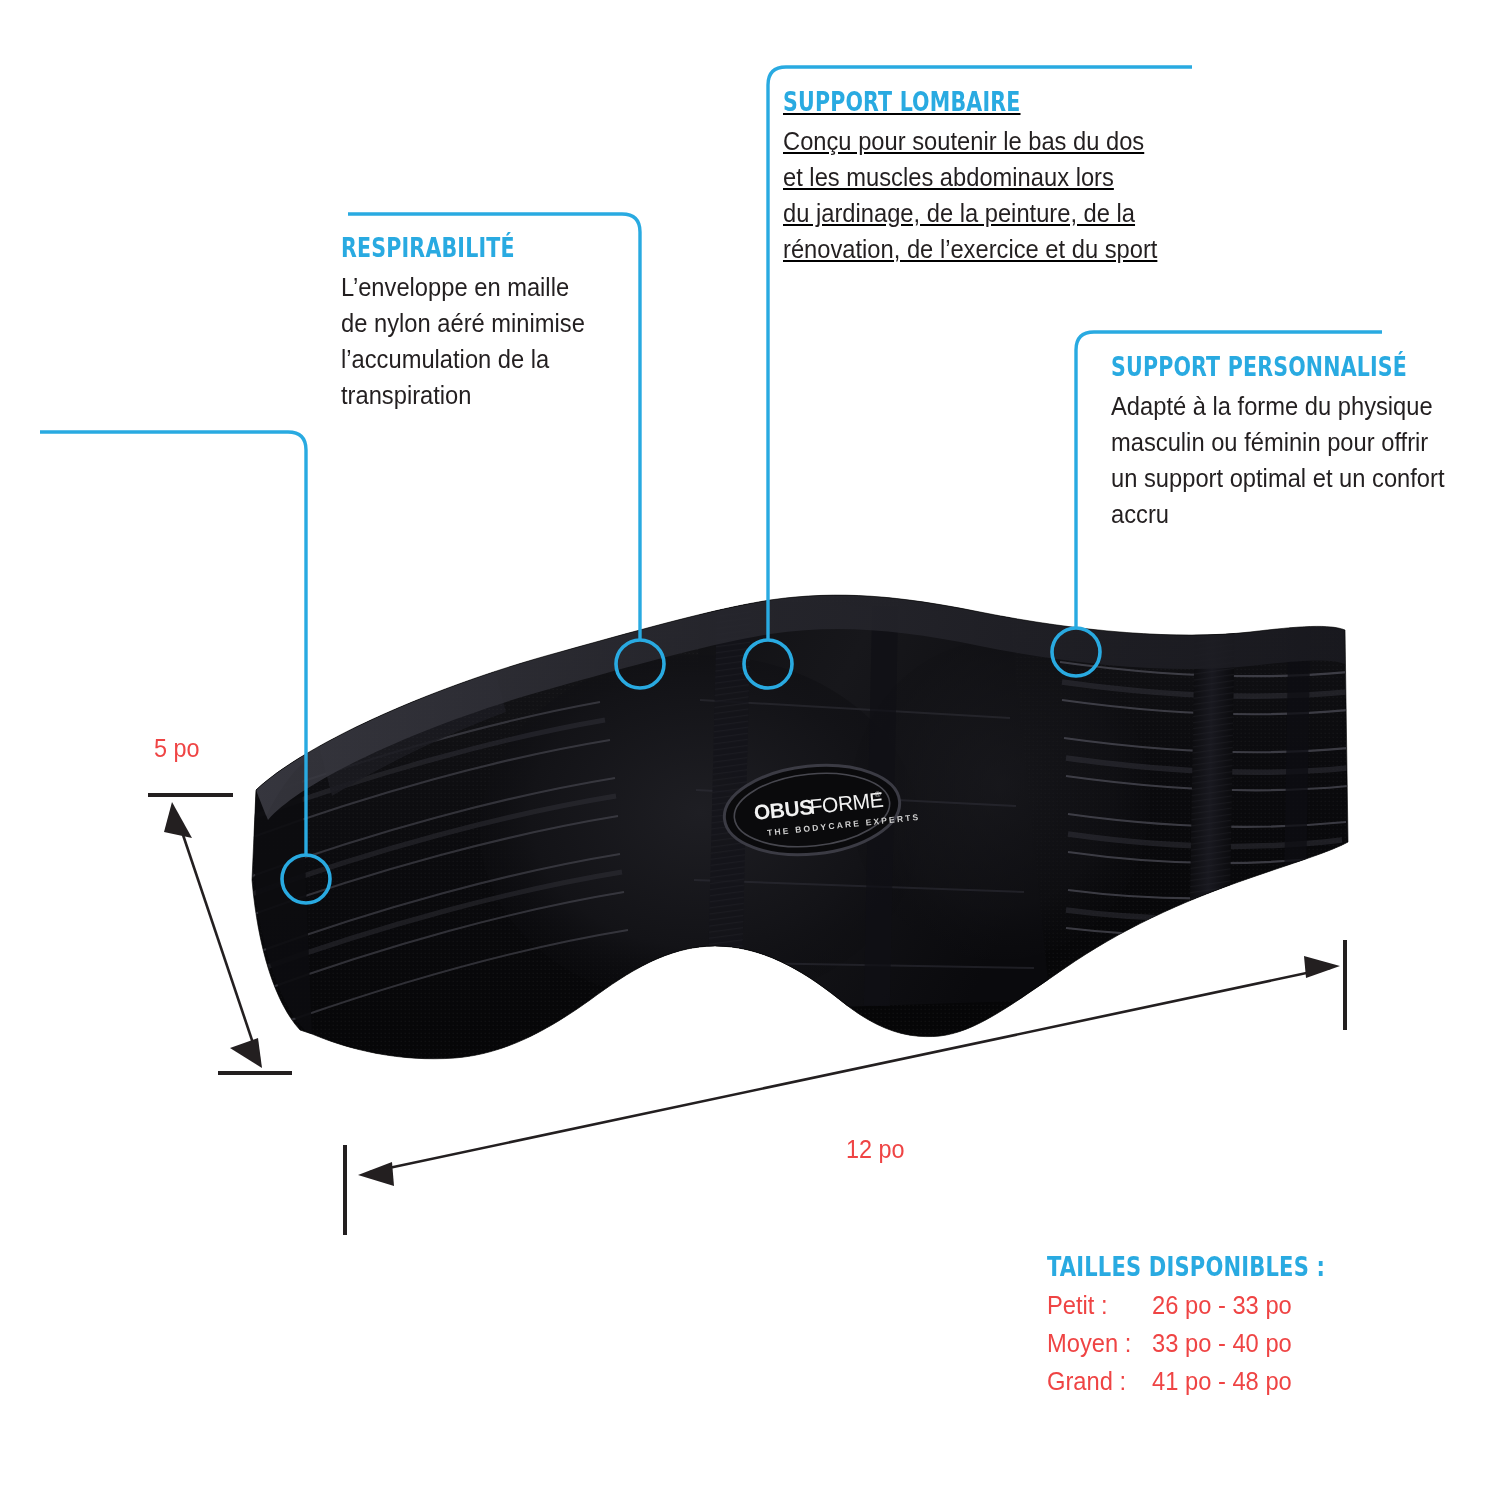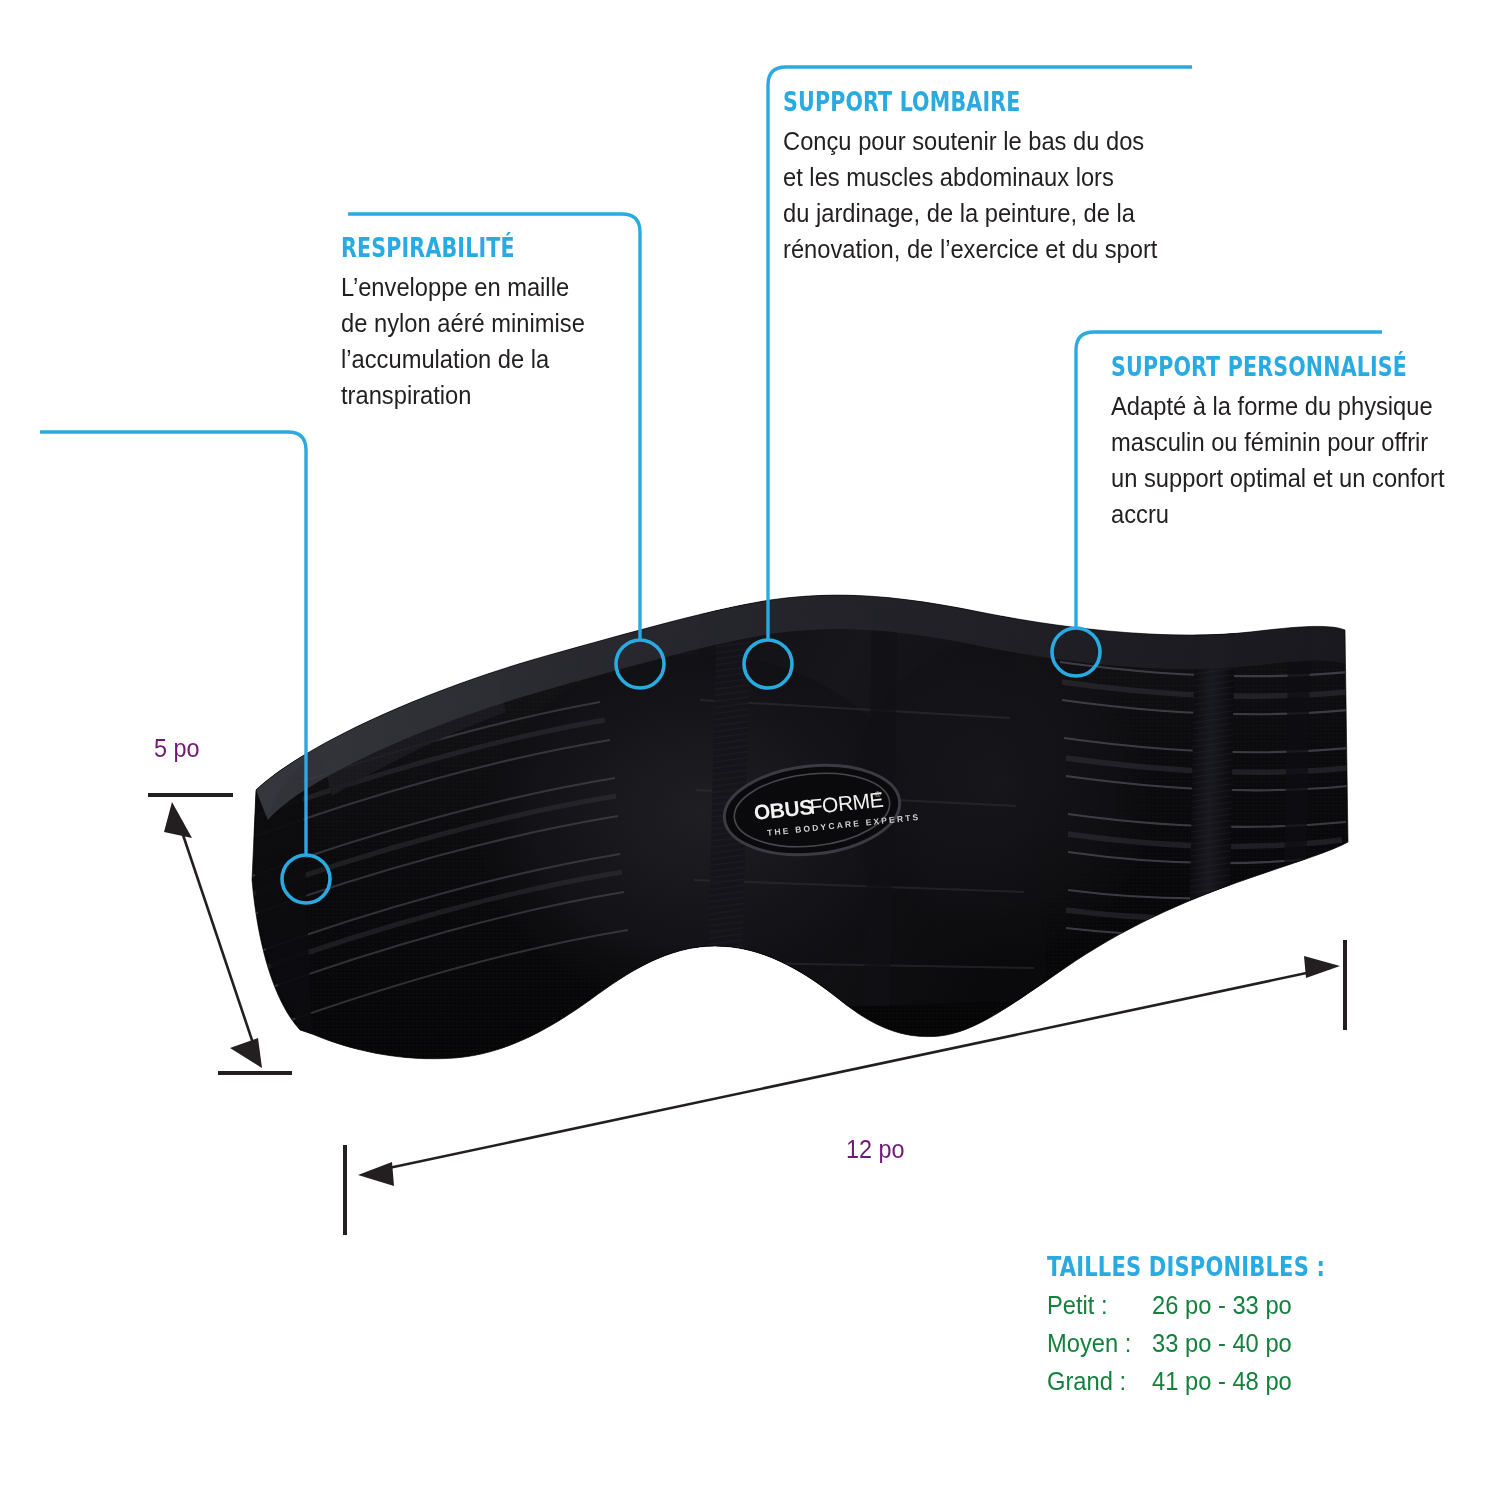--- a/index.html
+++ b/index.html
@@ -54,37 +54,37 @@
     font-weight: 700;
     font-size: 26px;
     letter-spacing: 0.2px;
     white-space: nowrap;
     transform: scaleX(0.9);
     transform-origin: left center;
     margin-bottom: 7px;
   }
   #sizes table {
     border-collapse: collapse;
-    color: #15803d;
+    color: #ef4444;
     font-family: "Liberation Sans", sans-serif;
     font-size: 25.5px;
   }
   #sizes td {
     padding: 0 0 4px 0;
     white-space: nowrap;
     line-height: 1.33;
   }
   #sizes td.sz-label { padding-right: 14px; }
   #sizes td.sz-range { }
   .shrink { display:inline-block; transform: scaleX(0.93); transform-origin: left center; }
 
   
   .dim-label {
     position: absolute;
-    color: #701a75;
+    color: #ef4444;
     font-family: "Liberation Sans", sans-serif;
     font-size: 26px;
     white-space: nowrap;
   }
   .dim-label span { display:inline-block; transform: scaleX(0.9); transform-origin:left center; }
 
   
   svg.layer {
     position: absolute;
     left: 0; top: 0;
@@ -329,21 +329,21 @@
   <div class="callout" id="c-respir" style="left:341px; top:234px;">
     <div class="callout-title">RESPIRABILITÉ</div>
     <div class="callout-body">
       <div>L’enveloppe en maille</div>
       <div>de nylon aéré minimise</div>
       <div>l’accumulation de la</div>
       <div>transpiration</div>
     </div>
   </div>
 
-  <div class="callout" id="c-lombaire" style="left:783px; top:88px;">
+  <div class="callout" id="c-lombaire" style="left:783px; top:88px;text-decoration:underline;">
     <div class="callout-title">SUPPORT LOMBAIRE</div>
     <div class="callout-body">
       <div>Conçu pour soutenir le bas du dos</div>
       <div>et les muscles abdominaux lors</div>
       <div>du jardinage, de la peinture, de la</div>
       <div>rénovation, de l’exercice et du sport</div>
     </div>
   </div>
 
   <div class="callout" id="c-perso" style="left:1111px; top:353px;">

